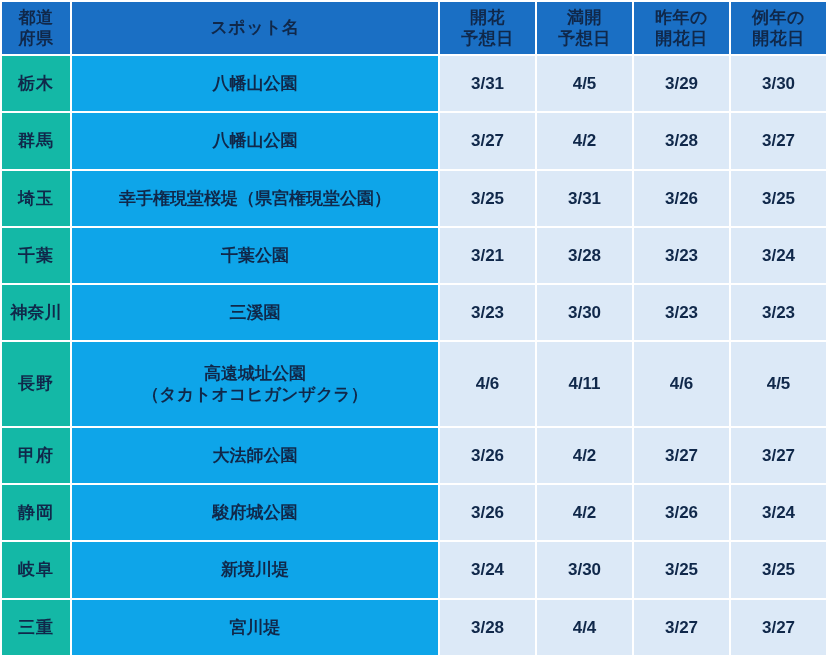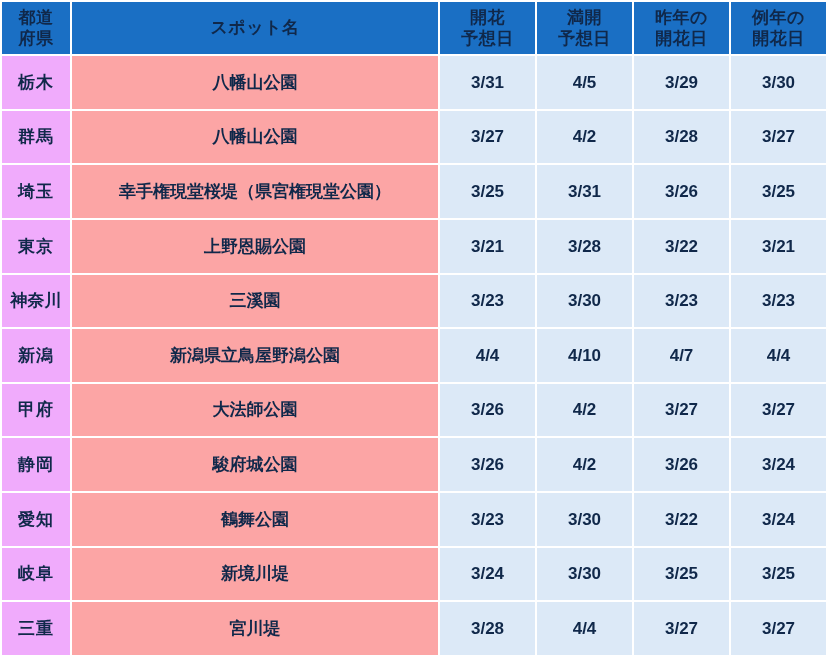--- a/index.html
+++ b/index.html
@@ -44,32 +44,32 @@
   }
   thead th.spot-head {
     font-size: 18px;
   }
   thead th .line {
     display: block;
   }
 
   
   td.pref {
-    background: #f0abfc;
+    background: #14b8a6;
     color: #10284a;
     font-size: 17px;
     letter-spacing: 1px;
   }
   td.pref.narrow {
     font-size: 16px;
     letter-spacing: 0px;
   }
   
   td.spot {
-    background: #fca5a5;
+    background: #0ea5e9;
     font-size: 17px;
   }
   td.spot.two-line {
     font-size: 16px;
     line-height: 1.35;
   }
   td.spot .sub {
     display: block;
   }
   
@@ -144,65 +144,60 @@
     </tr>
     <tr>
       <td class="pref">埼玉</td>
       <td class="spot">幸手権現堂桜堤（県宮権現堂公園）</td>
       <td class="date">3/25</td>
       <td class="date">3/31</td>
       <td class="date">3/26</td>
       <td class="date">3/25</td>
     </tr>
     <tr>
-      <td class="pref">東京</td>
-      <td class="spot">上野恩賜公園</td>
+      <td class="pref">千葉</td>
+      <td class="spot">千葉公園</td>
       <td class="date">3/21</td>
       <td class="date">3/28</td>
-      <td class="date">3/22</td>
-      <td class="date">3/21</td>
+      <td class="date">3/23</td>
+      <td class="date">3/24</td>
     </tr>
     <tr>
       <td class="pref narrow">神奈川</td>
       <td class="spot">三溪園</td>
       <td class="date">3/23</td>
       <td class="date">3/30</td>
       <td class="date">3/23</td>
       <td class="date">3/23</td>
     </tr>
-    <tr>
-      <td class="pref">新潟</td>
-      <td class="spot">新潟県立鳥屋野潟公園</td>
-      <td class="date">4/4</td>
-      <td class="date">4/10</td>
-      <td class="date">4/7</td>
-      <td class="date">4/4</td>
+    <tr class="tall">
+      <td class="pref">長野</td>
+      <td class="spot two-line">
+        <span class="sub">高遠城址公園</span>
+        <span class="sub">（タカトオコヒガンザクラ）</span>
+      </td>
+      <td class="date">4/6</td>
+      <td class="date">4/11</td>
+      <td class="date">4/6</td>
+      <td class="date">4/5</td>
     </tr>
     <tr>
       <td class="pref">甲府</td>
       <td class="spot">大法師公園</td>
       <td class="date">3/26</td>
       <td class="date">4/2</td>
       <td class="date">3/27</td>
       <td class="date">3/27</td>
     </tr>
     <tr>
       <td class="pref">静岡</td>
       <td class="spot">駿府城公園</td>
       <td class="date">3/26</td>
       <td class="date">4/2</td>
       <td class="date">3/26</td>
-      <td class="date">3/24</td>
-    </tr>
-    <tr>
-      <td class="pref">愛知</td>
-      <td class="spot">鶴舞公園</td>
-      <td class="date">3/23</td>
-      <td class="date">3/30</td>
-      <td class="date">3/22</td>
       <td class="date">3/24</td>
     </tr>
     <tr>
       <td class="pref">岐阜</td>
       <td class="spot">新境川堤</td>
       <td class="date">3/24</td>
       <td class="date">3/30</td>
       <td class="date">3/25</td>
       <td class="date">3/25</td>
     </tr>

